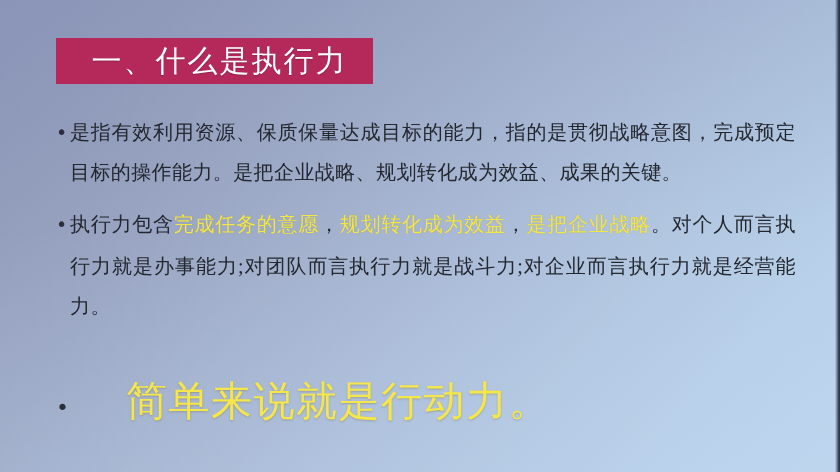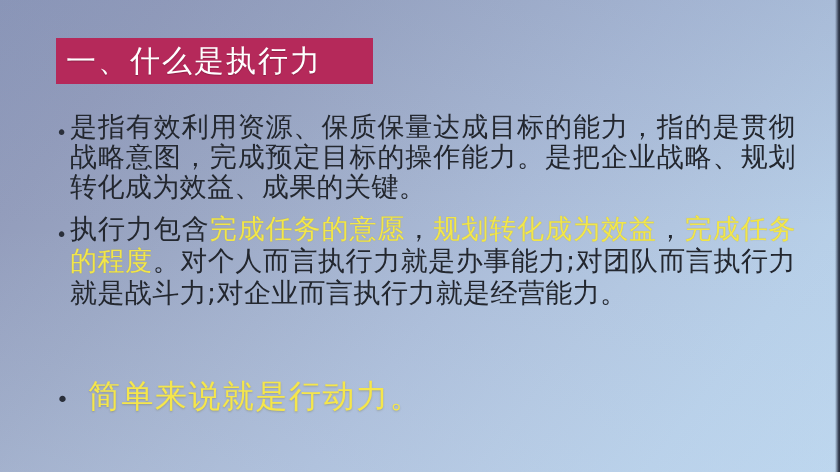--- a/index.html
+++ b/index.html
@@ -55,20 +55,21 @@
     position: absolute;
     left: 56px;
     top: 38px;
     width: 317px;
     height: 46px;
     background: #b5295a;
     display: flex;
     align-items: center;
     box-sizing: border-box;
     padding-left: 10px;
+    justify-content: center;
   }
   .title-banner .title-text {
     color: #ffffff;
     font-size: 30px;
     line-height: 1;
     letter-spacing: 2px;
     font-weight: 400;
     white-space: nowrap;
     text-shadow: 0 1px 1px rgba(0,0,0,0.22);
   }
@@ -88,34 +89,35 @@
   .bullet-dot {
     flex: 0 0 auto;
     width: 14px;
     color: #2a2f3a;
     font-size: 19px;
     line-height: 40px;
     text-align: left;
   }
   .para {
     flex: 1 1 auto;
-    font-size: 27px;
-    line-height: 30px;
+    font-size: 20px;
+    line-height: 40px;
     color: #23272f;
     letter-spacing: 0.4px;
     text-align: justify;
     text-justify: inter-character;
   }
   .para .hl {
     color: #f2e64a;
     text-shadow: 0 0 1px rgba(120,105,0,0.35);
     font-family: Liberation Mono, monospace;
   }
   .para .dark {
     color: #23272f;
+    font-family: Liberation Serif, serif;
   }
 
   
   .bullet-row.second {
     margin-top: 12px;
   }
 
   
   .final-row {
     position: absolute;
@@ -124,22 +126,22 @@
     display: flex;
     align-items: baseline;
   }
   .final-dot {
     width: 14px;
     color: #2a2f3a;
     font-size: 22px;
     line-height: 1;
   }
   .final-text {
-    margin-left: 18px;
-    font-size: 32px;
+    margin-left: 56px;
+    font-size: 41px;
     line-height: 1.15;
     color: #f5e64b;
     letter-spacing: 1.5px;
     text-shadow: 0 1px 2px rgba(90,80,10,0.28);
   }
 </style>
 </head>
 <body>
 
 <div id="slide">
@@ -154,21 +156,21 @@
       <div class="bullet-row first">
         <span class="bullet-dot">•</span>
         <div class="para">
           <span>是指有效利用资源、保质保量达成目标的能力，指的是贯彻战略意图，完成预定目标的操作能力。是把企业战略、规划转化成为效益、成果的关键。</span>
         </div>
       </div>
 
       <div class="bullet-row second">
         <span class="bullet-dot">•</span>
         <div class="para">
-          <span class="dark">执行力包含</span><span class="hl">完成任务的意愿</span><span class="dark">，</span><span class="hl">规划转化成为效益</span><span class="dark">，</span><span class="hl">完成任务的程度</span><span class="dark">。对个人而言执行力就是办事能力;对团队而言执行力就是战斗力;对企业而言执行力就是经营能力。</span>
+          <span class="dark">执行力包含</span><span class="hl">完成任务的意愿</span><span class="dark">，</span><span class="hl">规划转化成为效益</span><span class="dark">，</span><span class="hl">是把企业战略</span><span class="dark">。对个人而言执行力就是办事能力;对团队而言执行力就是战斗力;对企业而言执行力就是经营能力。</span>
         </div>
       </div>
 
     </div>
 
     <div class="final-row">
       <span class="final-dot">•</span>
       <span class="final-text">简单来说就是行动力。</span>
     </div>
 

